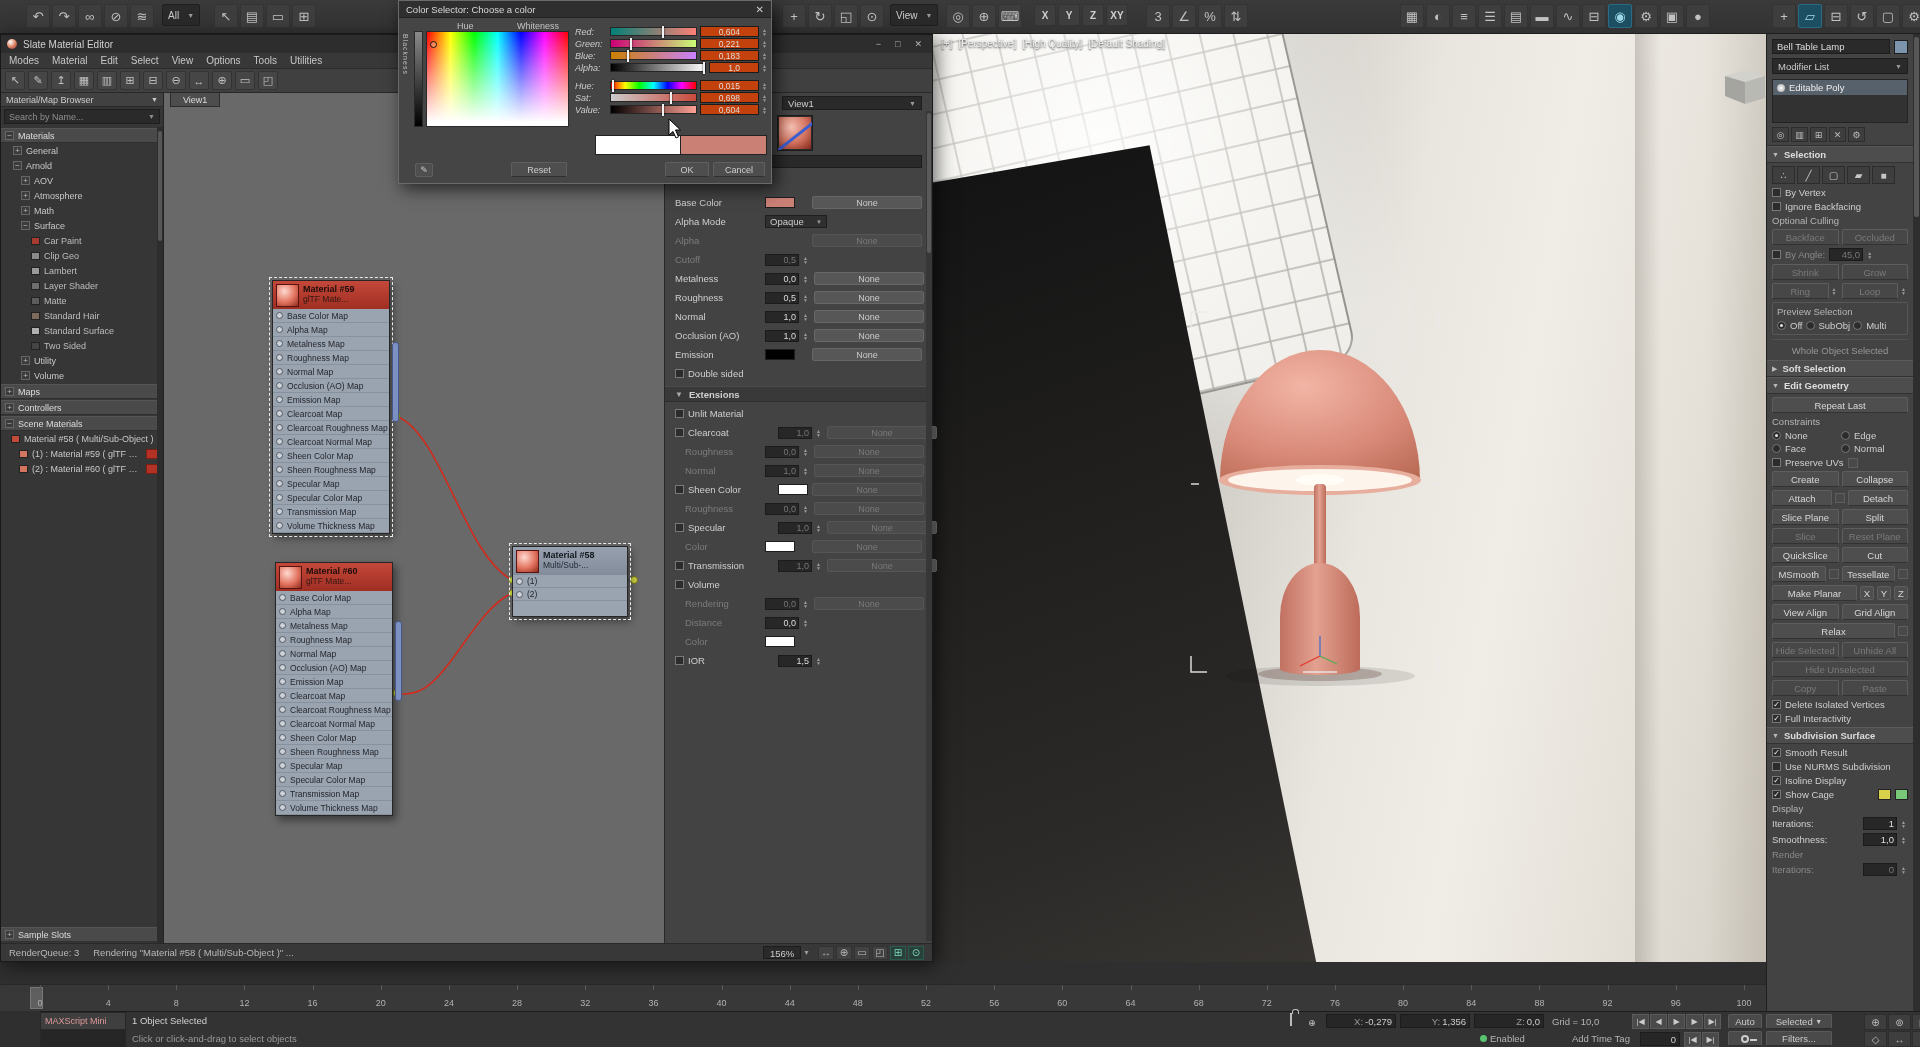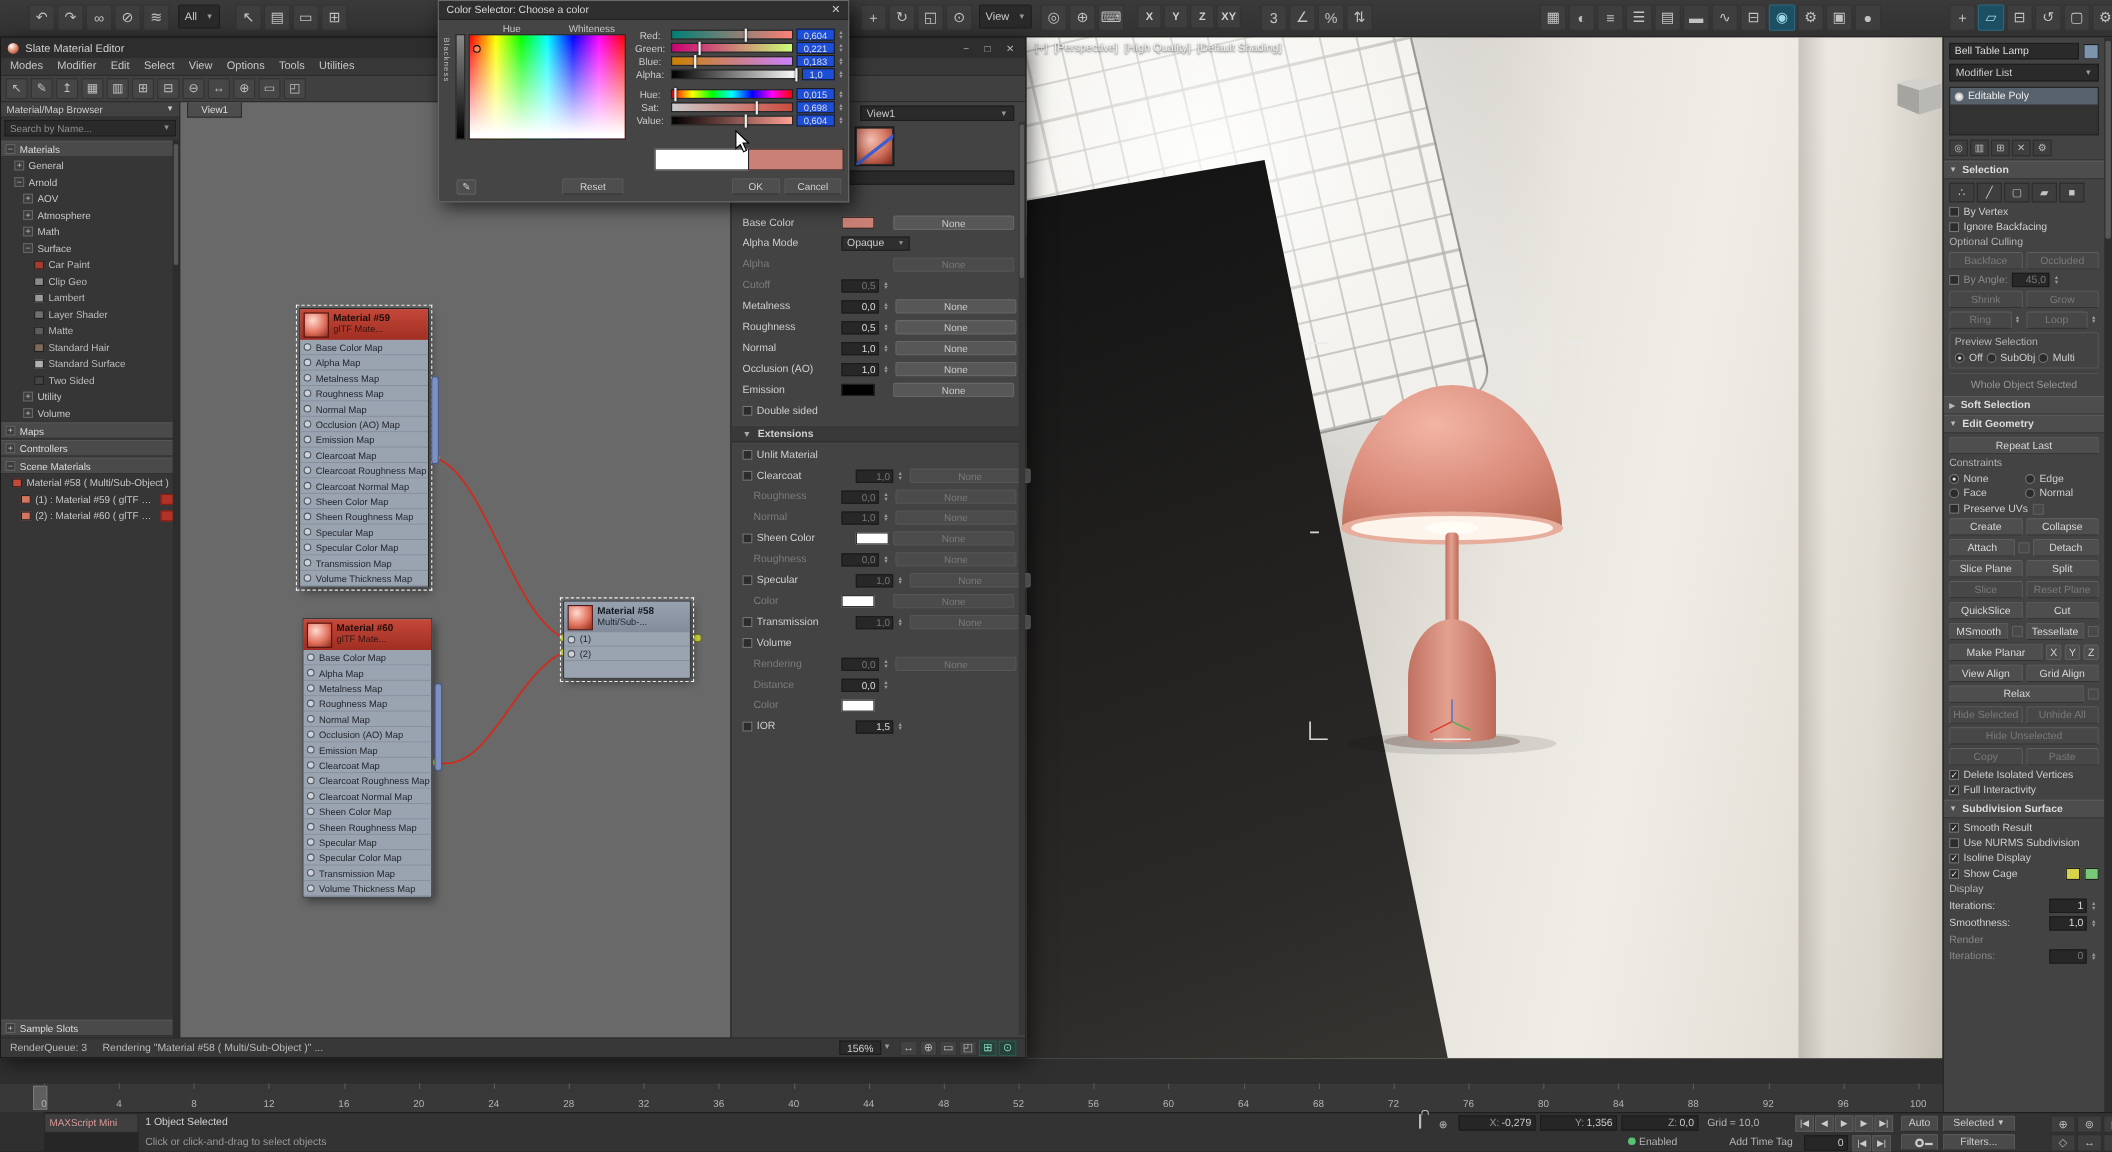--- a/index.html
+++ b/index.html
@@ -119,24 +119,24 @@
   .cd-hue{position:absolute;left:58px;top:20px;color:#c5c5c5;}
   .cd-wh{position:absolute;left:118px;top:20px;color:#c5c5c5;}
   .cd-blabel{position:absolute;left:3px;top:33px;writing-mode:vertical-rl;font-size:7px;color:#bdbdbd;letter-spacing:1px;height:92px;}
   .cd-black{position:absolute;left:15px;top:30px;width:9px;height:96px;background:linear-gradient(#8a8a8a,#000);border:1px solid #2a2a2a;}
   .cd-box{position:absolute;left:27px;top:30px;width:143px;height:96px;border:1px solid #2a2a2a;
     background:linear-gradient(to bottom,rgba(255,255,255,0),#fff 96%),linear-gradient(to right,#f00,#ff0,#0f0,#0ff,#00f,#f0f,#f00);}
   .cd-cursor{position:absolute;left:31px;top:40px;width:7px;height:7px;border:1px solid #101010;border-radius:50%;background:rgba(255,255,255,.25);}
   .cd-ch{position:absolute;left:176px;top:25px;width:194px;display:flex;flex-direction:column;gap:1px;}
   .crow{display:flex;align-items:center;gap:3px;height:11px;}
   .crow.g2{margin-top:6px;}
-  .crow .cl{flex:0 0 32px;text-align:center;color:#cccccc;}
+  .crow .cl{flex:0 0 32px;text-align:left;color:#cccccc;font-style:italic;}
   .cslider{flex:1;height:9px;border:1px solid #262626;position:relative;}
   .cmark{position:absolute;top:-2px;width:2px;height:12px;background:#f2f2f2;box-shadow:0 0 2px #000;}
-  .cval{flex:0 0 30px;height:11px;background:#1d4ed8;border:1px solid #1b1b1b;color:#ddd;text-align:left;padding:0 6px;line-height:10px;font-size:8.5px;}
+  .cval{flex:0 0 30px;height:11px;background:#c2410c;border:1px solid #1b1b1b;color:#ddd;text-align:left;padding:0 18px;line-height:10px;font-size:8.5px;}
   .cspn{display:flex;flex-direction:column;font-size:5px;line-height:4px;color:#999;flex:0 0 7px;}
   .cd-old{position:absolute;left:196px;top:134px;width:86px;height:20px;border:1px solid #222;}
   .cd-new{position:absolute;left:282px;top:134px;width:86px;height:20px;border:1px solid #222;border-left:none;}
   .cd-btn{position:absolute;height:15px;background:#4e4e4e;border:1px solid #5f5f5f;border-bottom-color:#303030;border-radius:2px;color:#cfcfcf;text-align:center;line-height:14px;}
   .cd-eye{position:absolute;left:16px;top:162px;width:18px;height:14px;background:#4e4e4e;border:1px solid #5f5f5f;border-radius:2px;color:#ccc;text-align:center;line-height:13px;font-size:9px;}
 
   
   .cmd{position:absolute;left:1766px;top:34px;width:154px;height:977px;background:#434343;border-left:1px solid #1f1f1f;font-size:9.5px;overflow:hidden;}
   .cmd-in{position:absolute;left:0;top:0;right:7px;bottom:0;display:flex;flex-direction:column;}
   .cp-name{display:flex;align-items:center;gap:4px;padding:5px 5px 2px;}
@@ -343,21 +343,21 @@
       <span class="sl-ico"></span>
       <span>Slate Material Editor</span>
       <span class="sl-winbtns">
           <span>−</span>
           <span>□</span>
           <span>✕</span>
         </span>
     </div>
     <div class="sl-menu">
         <span>Modes</span>
-        <span>Modifier</span>
+        <span>Material</span>
         <span>Edit</span>
         <span>Select</span>
         <span>View</span>
         <span>Options</span>
         <span>Tools</span>
         <span>Utilities</span>
       </div>
     <div class="sl-tools">
         <span class="sl-tic">↖</span>
         <span class="sl-tic">✎</span>

